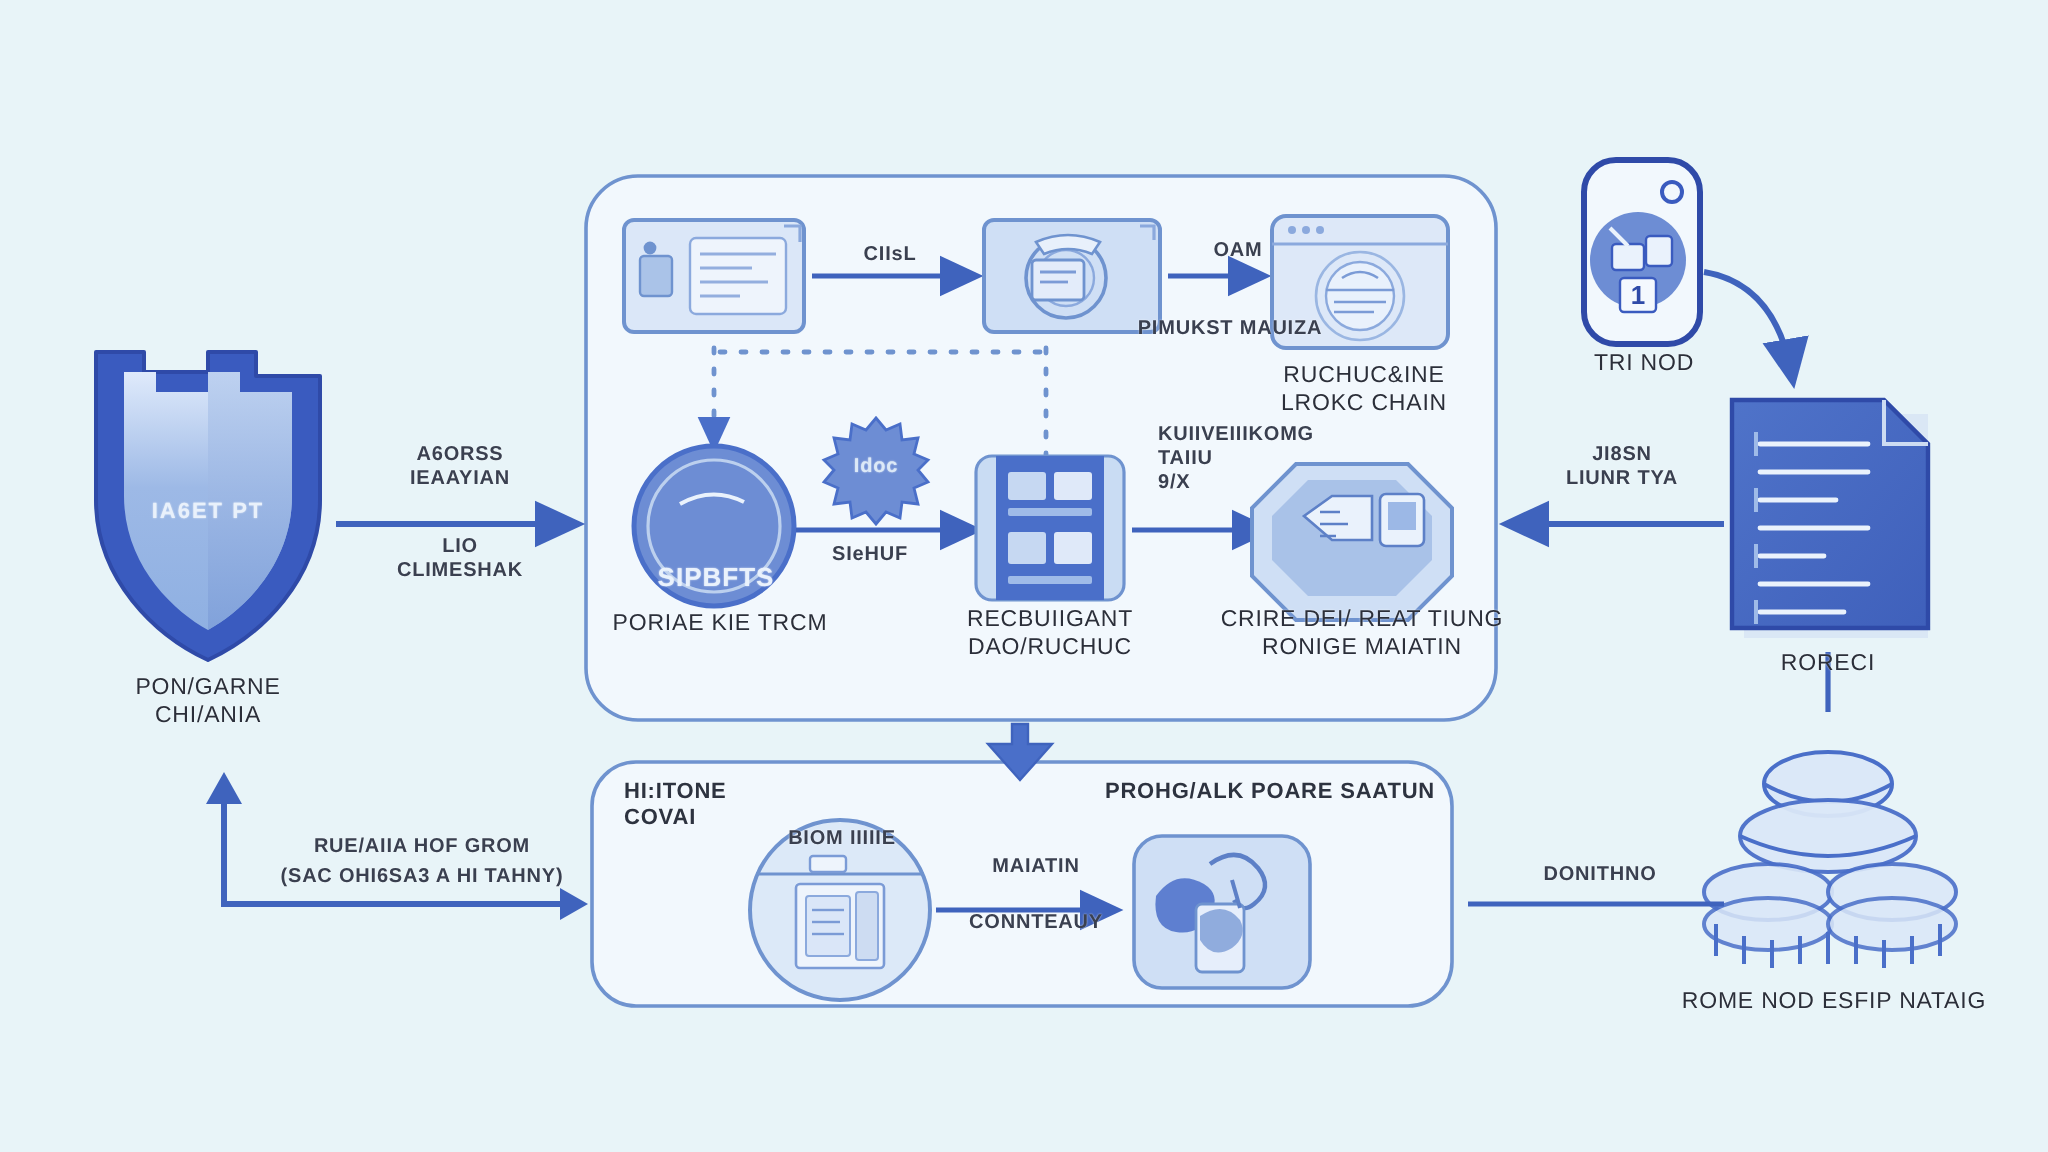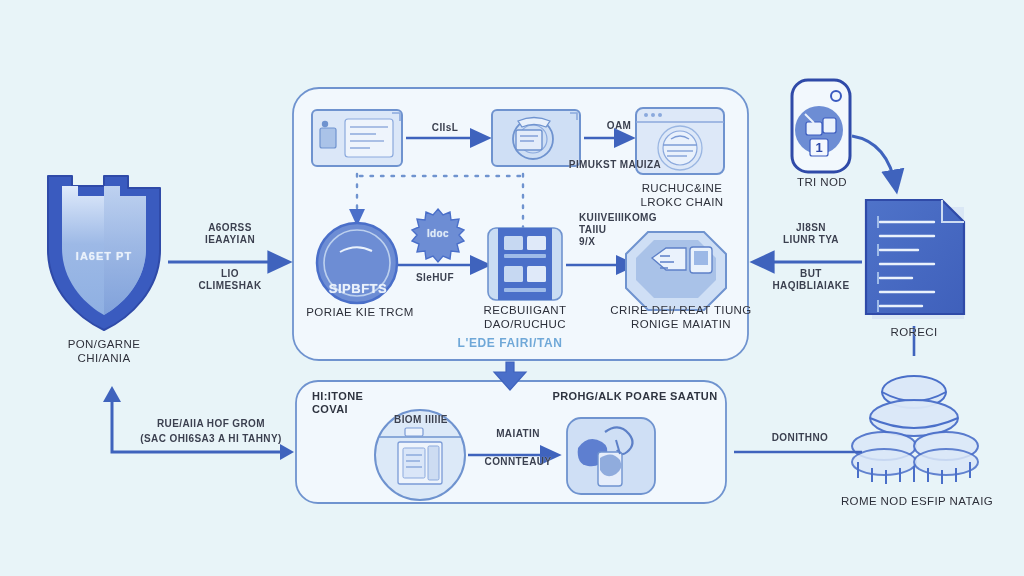--- a/index.html
+++ b/index.html
@@ -267,34 +267,31 @@
 <div class="lbl small" style="left:560px;top:212px;width:98px;text-align:left;margin-left:19px;">KUIIVEIIIKOMG
 TAIIU
 9/X</div>
 
 <div class="lbl node" style="left:292px;top:306px;width:136px;">PORIAE KIE TRCM</div>
 <div class="lbl node" style="left:463px;top:304px;width:124px;">RECBUIIGANT
 DAO/RUCHUC</div>
 <div class="lbl node" style="left:606px;top:304px;width:150px;">CRIRE DEI/ REAT TIUNG
 RONIGE MAIATIN</div>
 
-<div class="lbl fairtan" style="left:400px;top:336px;width:220px;">L'EDE FAIRI/TAN</div>
 
 <div class="lbl inside" style="left:312px;top:390px;width:104px;text-align:left;font-weight:bold;">HI:ITONE
 COVAI</div>
 <div class="lbl small" style="left:378px;top:414px;width:86px;">BIOM IIIIIE</div>
 <div class="lbl small" style="left:470px;top:428px;width:96px;">MAIATIN</div>
 <div class="lbl small" style="left:470px;top:456px;width:96px;">CONNTEAUY</div>
 <div class="lbl inside" style="left:541px;top:390px;width:188px;font-weight:bold;">PROHG/ALK POARE SAATUN</div>
 
 <div class="lbl node" style="left:776px;top:176px;width:92px;">TRI NOD</div>
 <div class="lbl small" style="left:758px;top:222px;width:106px;">JI8SN
 LIUNR TYA</div>
-<div class="lbl small" style="left:758px;top:268px;width:106px;">BUT
-HAQIBLIAIAKE</div>
 <div class="lbl node" style="left:866px;top:326px;width:96px;">RORECI</div>
 <div class="lbl node" style="left:822px;top:495px;width:190px;">ROME NOD ESFIP NATAIG</div>
 <div class="lbl small" style="left:752px;top:432px;width:96px;">DONITHNO</div>
 
 <div class="lbl small" style="left:128px;top:418px;width:166px;">RUE/AIIA HOF GROM</div>
 <div class="lbl small" style="left:128px;top:433px;width:166px;">(SAC OHI6SA3 A HI TAHNY)</div>
 
 </div>
 
 </body></html>

